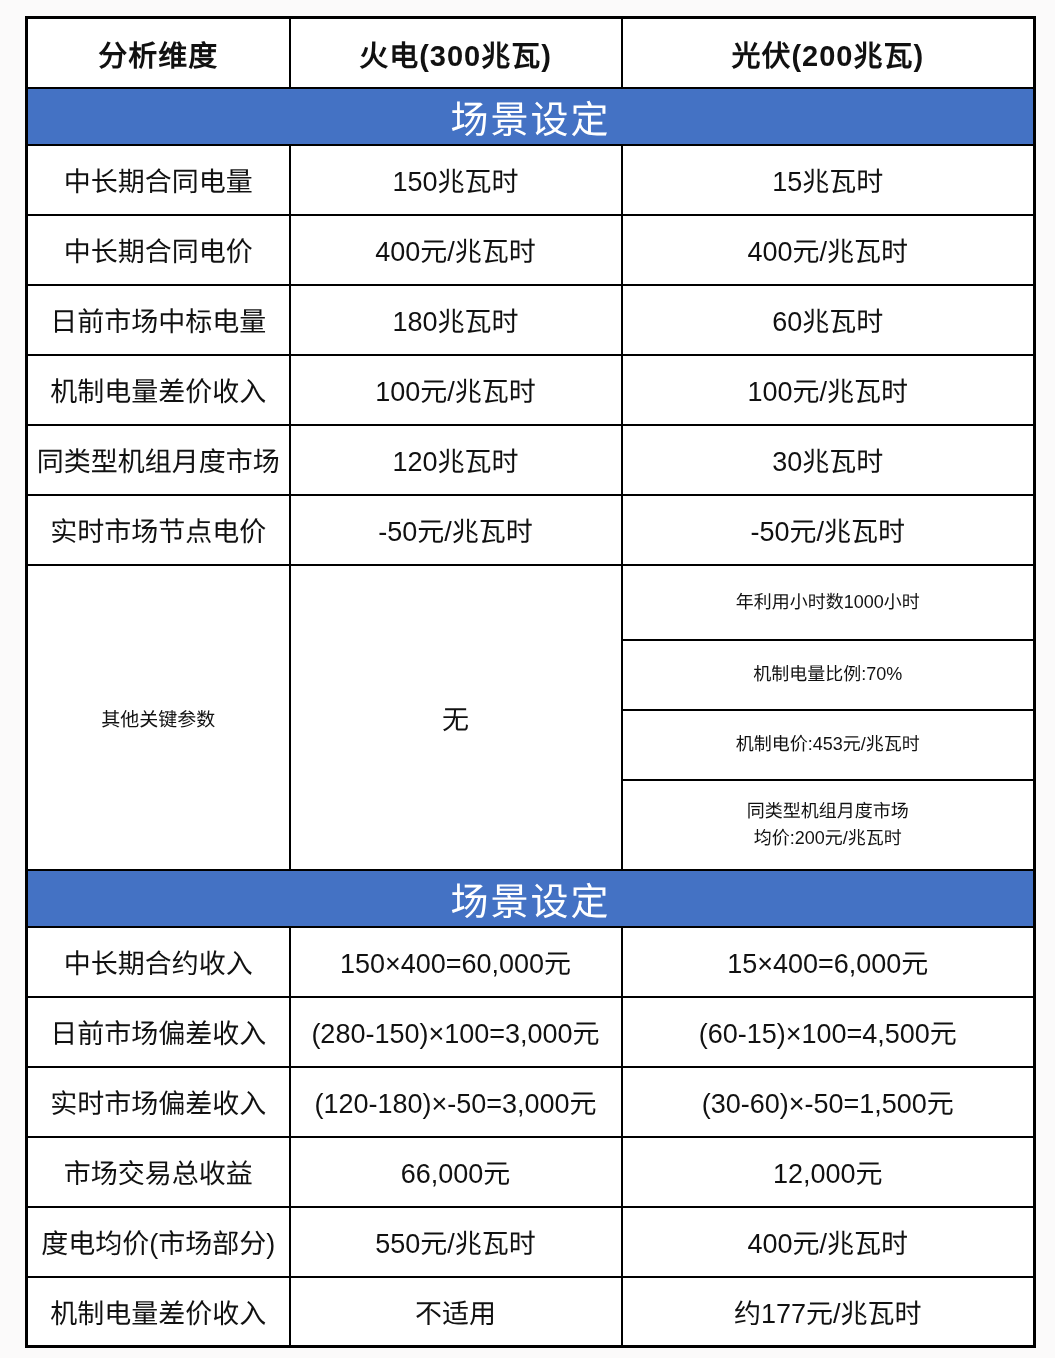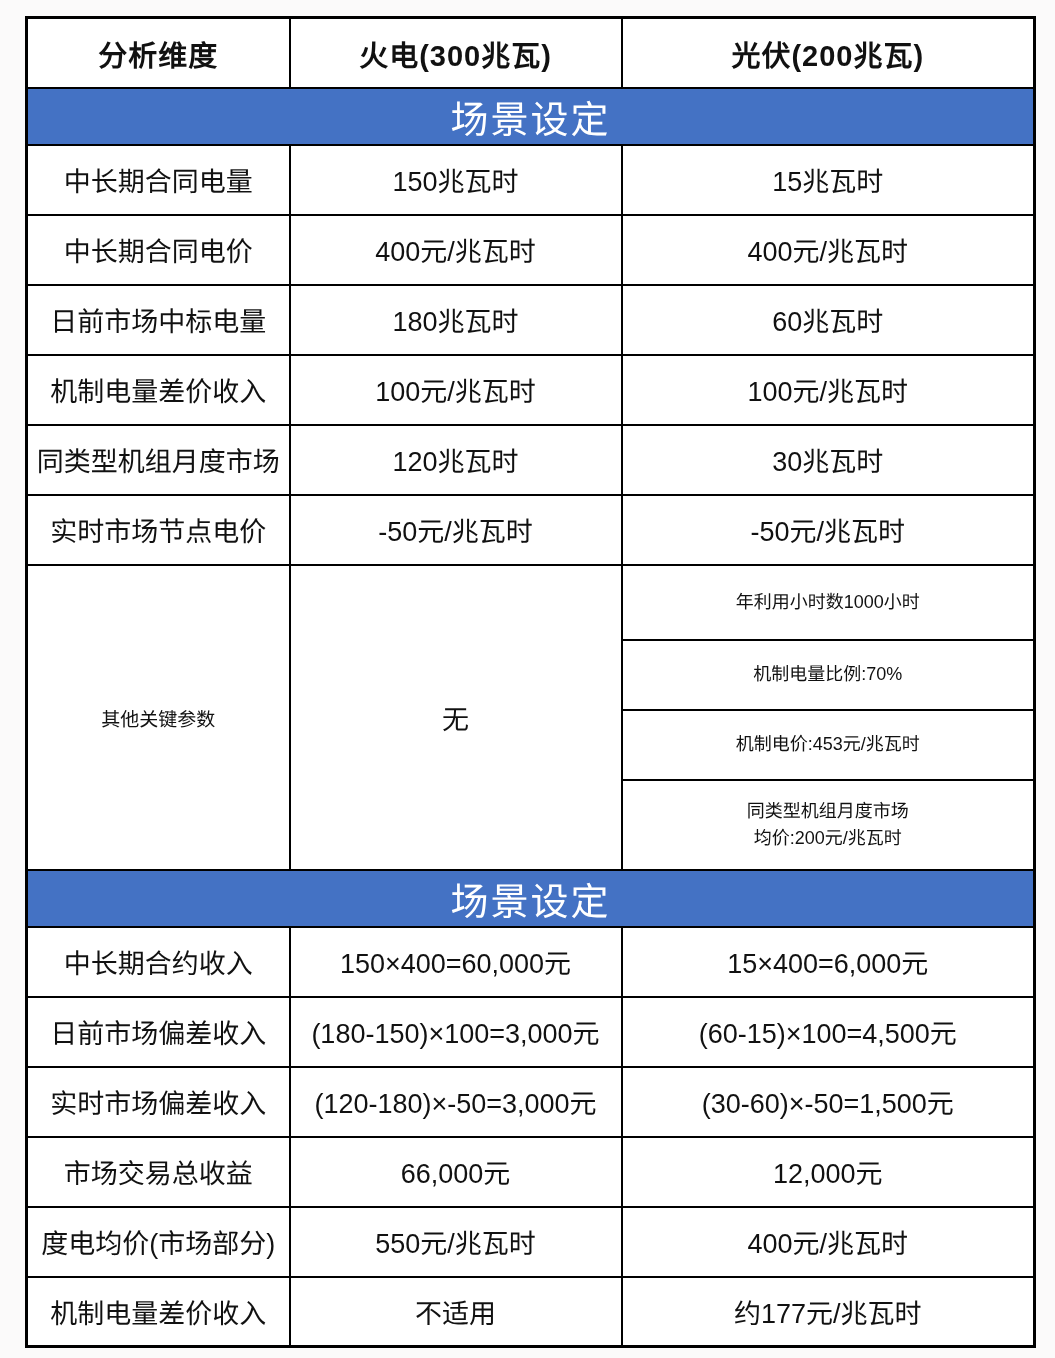--- a/index.html
+++ b/index.html
@@ -140,21 +140,21 @@
         <td colspan="3">场景设定</td>
       </tr>
 
       <tr class="data-row">
         <td>中长期合约收入</td>
         <td>150×400=60,000元</td>
         <td>15×400=6,000元</td>
       </tr>
       <tr class="data-row">
         <td>日前市场偏差收入</td>
-        <td>(180-150)×100=3,000元</td>
+        <td>(280-150)×100=3,000元</td>
         <td>(60-15)×100=4,500元</td>
       </tr>
       <tr class="data-row">
         <td>实时市场偏差收入</td>
         <td>(120-180)×-50=3,000元</td>
         <td>(30-60)×-50=1,500元</td>
       </tr>
       <tr class="data-row">
         <td>市场交易总收益</td>
         <td>66,000元</td>

